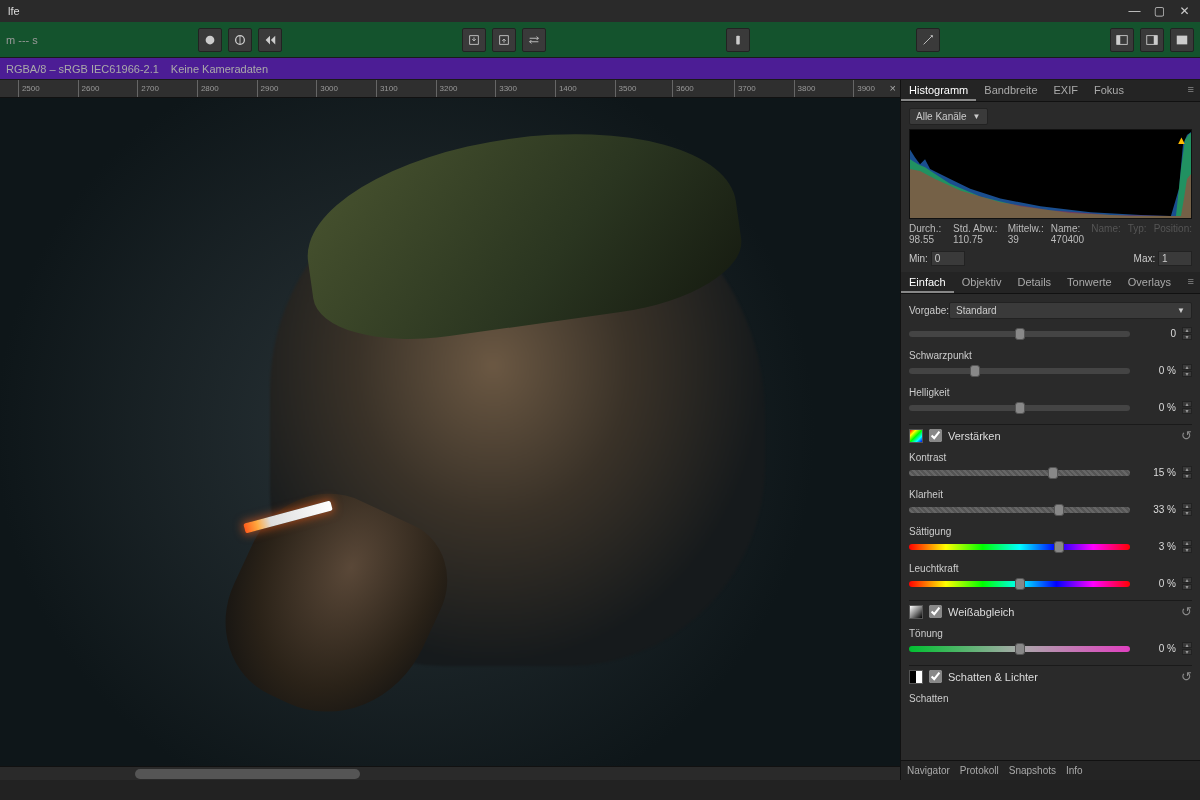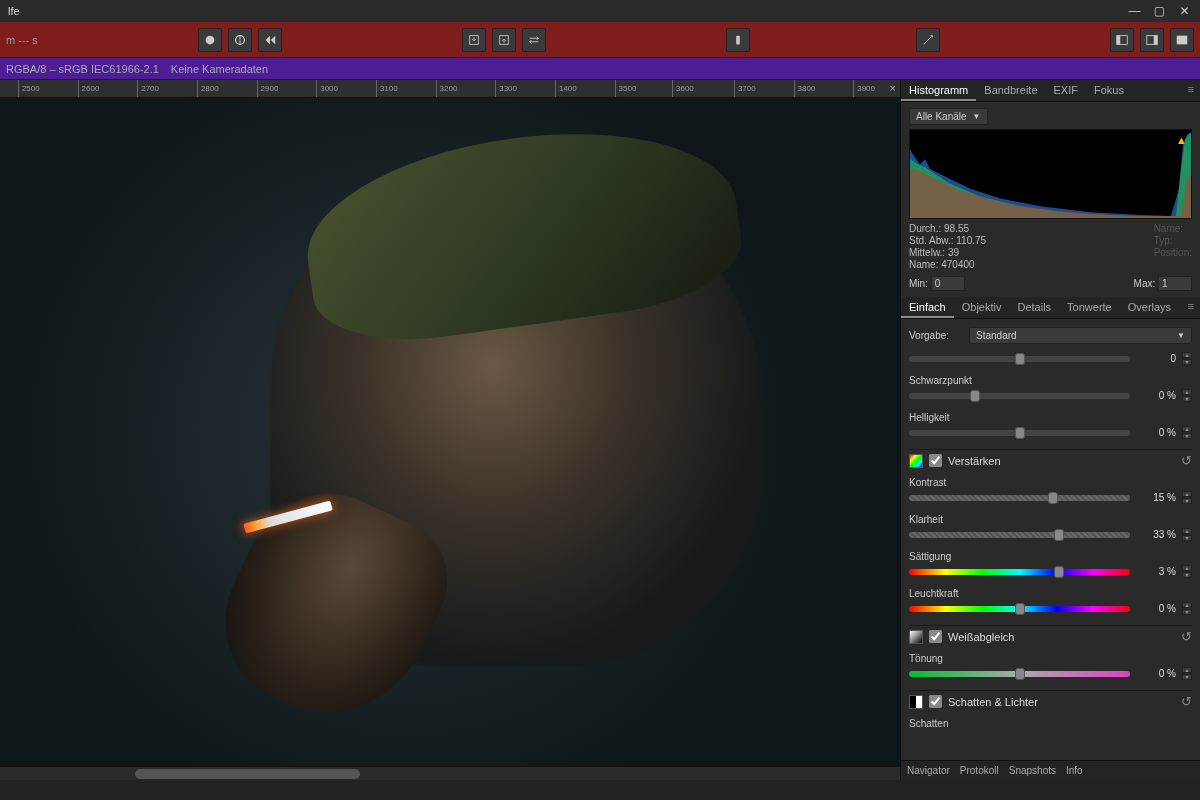--- a/index.html
+++ b/index.html
@@ -6,21 +6,21 @@
 body { width:1200px; height:800px; background:#282828; color:#ccc; overflow:hidden; font-size:11px; }
 
 
 .titlebar { height:22px; background:#2a2a2a; display:flex; align-items:center; }
 .titlebar .menu { padding:0 8px; color:#ddd; font-size:11px; }
 .titlebar .spacer { flex:1; }
 .titlebar .winbtns { display:flex; gap:14px; padding:0 10px; }
 .winbtn { width:11px; height:11px; display:flex; align-items:center; justify-content:center; color:#ccc; font-size:12px; cursor:pointer; }
 
 
-.toolbar { height:36px; background:#7f1d1d; border-bottom:1px solid #1a1a1a; display:flex; align-items:center; padding:0 6px; }
+.toolbar { height:36px; background:#14532d; border-bottom:1px solid #1a1a1a; display:flex; align-items:center; padding:0 6px; }
 .status-left { color:#999; font-size:11px; padding-right:160px; }
 .tool-cluster { display:flex; gap:6px; align-items:center; }
 .tool-btn { width:24px; height:24px; background:#3a3a3a; border:1px solid #222; border-radius:2px; display:flex; align-items:center; justify-content:center; cursor:pointer; }
 .tool-btn svg { width:14px; height:14px; fill:#ccc; }
 .tool-gap { flex:1; }
 .tool-gap-s { width:180px; }
 .tool-gap-m { width:180px; }
 
 
 .infobar { height:22px; background:#4c1d95; border-bottom:1px solid #1a1a1a; display:flex; align-items:center; padding:0 6px; gap:12px; color:#aaa; }
@@ -59,27 +59,27 @@
 .tab-gear { margin-left:auto; padding:3px 6px; color:#888; cursor:pointer; }
 
 .histo-box { padding:6px 8px; }
 .sel-row { display:flex; align-items:center; gap:6px; margin-bottom:4px; }
 .sel { background:#3a3a3a; border:1px solid #222; color:#ccc; padding:2px 6px; font-size:10px; border-radius:2px; cursor:pointer; display:flex; align-items:center; gap:6px; }
 .sel .caret { font-size:8px; }
 .histogram { width:100%; height:90px; background:#000; border:1px solid #111; position:relative; overflow:hidden; }
 .histogram svg { width:100%; height:100%; }
 .warn-tri { position:absolute; right:4px; top:4px; color:#ffbb00; font-size:11px; }
 .stats { display:flex; justify-content:space-between; margin-top:4px; font-size:10px; color:#bbb; }
-.stats .col { display:flex; flex-direction:column; gap:1px; }
+.stats .col { display:flex; flex-direction:row; gap:7px; }
 .stats .dim { color:#555; }
 .minmax { display:flex; justify-content:space-between; margin-top:6px; font-size:10px; align-items:center; }
 .minmax input { width:34px; background:#3a3a3a; border:1px solid #222; color:#ccc; font-size:10px; padding:1px 3px; }
 
 .slider-section { flex:1; overflow-y:auto; padding:4px 8px 10px 8px; }
-.preset-row { display:flex; align-items:center; gap:20px; margin:4px 0 8px 0; font-size:10px; }
+.preset-row { display:flex; align-items:center; gap:0; margin:4px 0 8px 0; font-size:10px; }
 .preset-row .sel { flex:1; justify-content:space-between; }
 
 .slider-row { margin:4px 0 10px 0; }
 .slider-row .lbl { font-size:10px; color:#ccc; margin-bottom:3px; }
 .slider-wrap { display:flex; align-items:center; gap:6px; }
 .track { flex:1; height:6px; background:#444; border-radius:3px; position:relative; cursor:pointer; }
 .track .thumb { position:absolute; top:-3px; width:10px; height:12px; background:#888; border:1px solid #555; border-radius:3px; transform:translateX(-50%); }
 .track.hue { background:linear-gradient(90deg,#f00,#ff0,#0f0,#0ff,#00f,#f0f,#f00); }
 .track.temp { background:linear-gradient(90deg,#2040ff,#aaa,#ffd020); }
 .track.tint { background:linear-gradient(90deg,#00c030,#aaa,#e040c0); }

